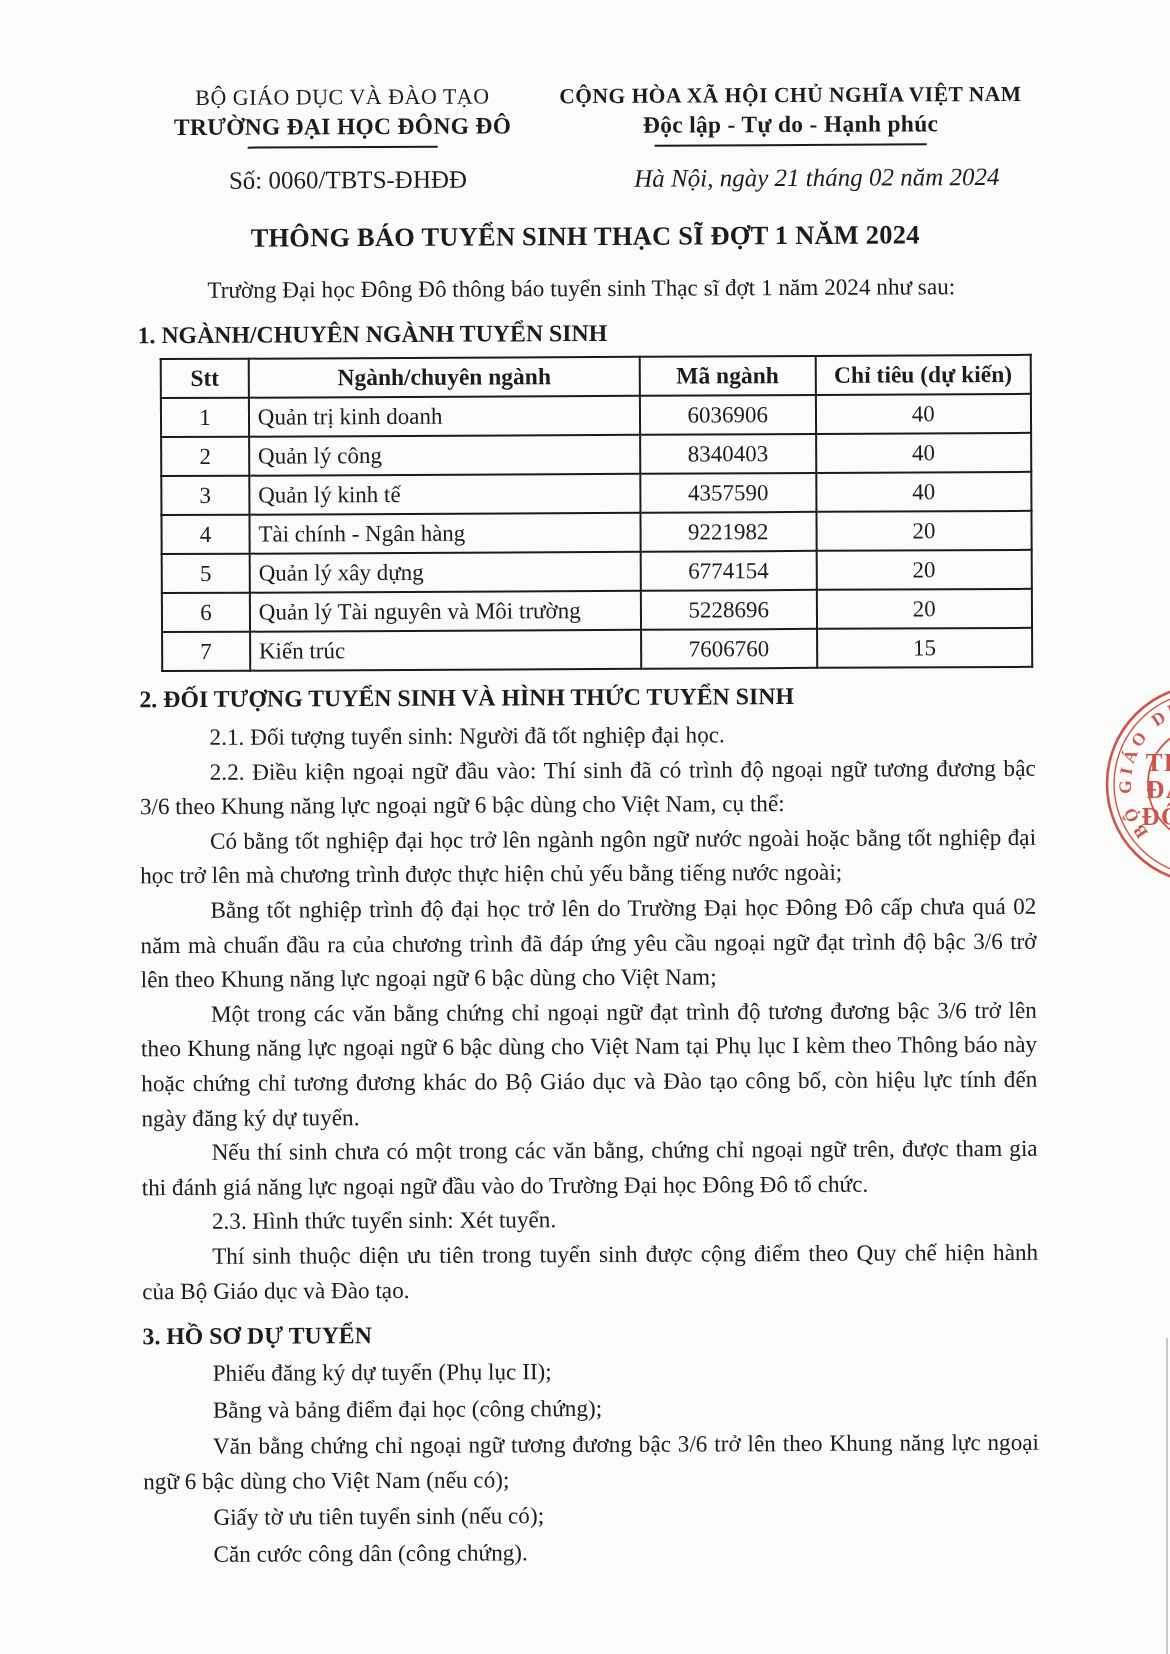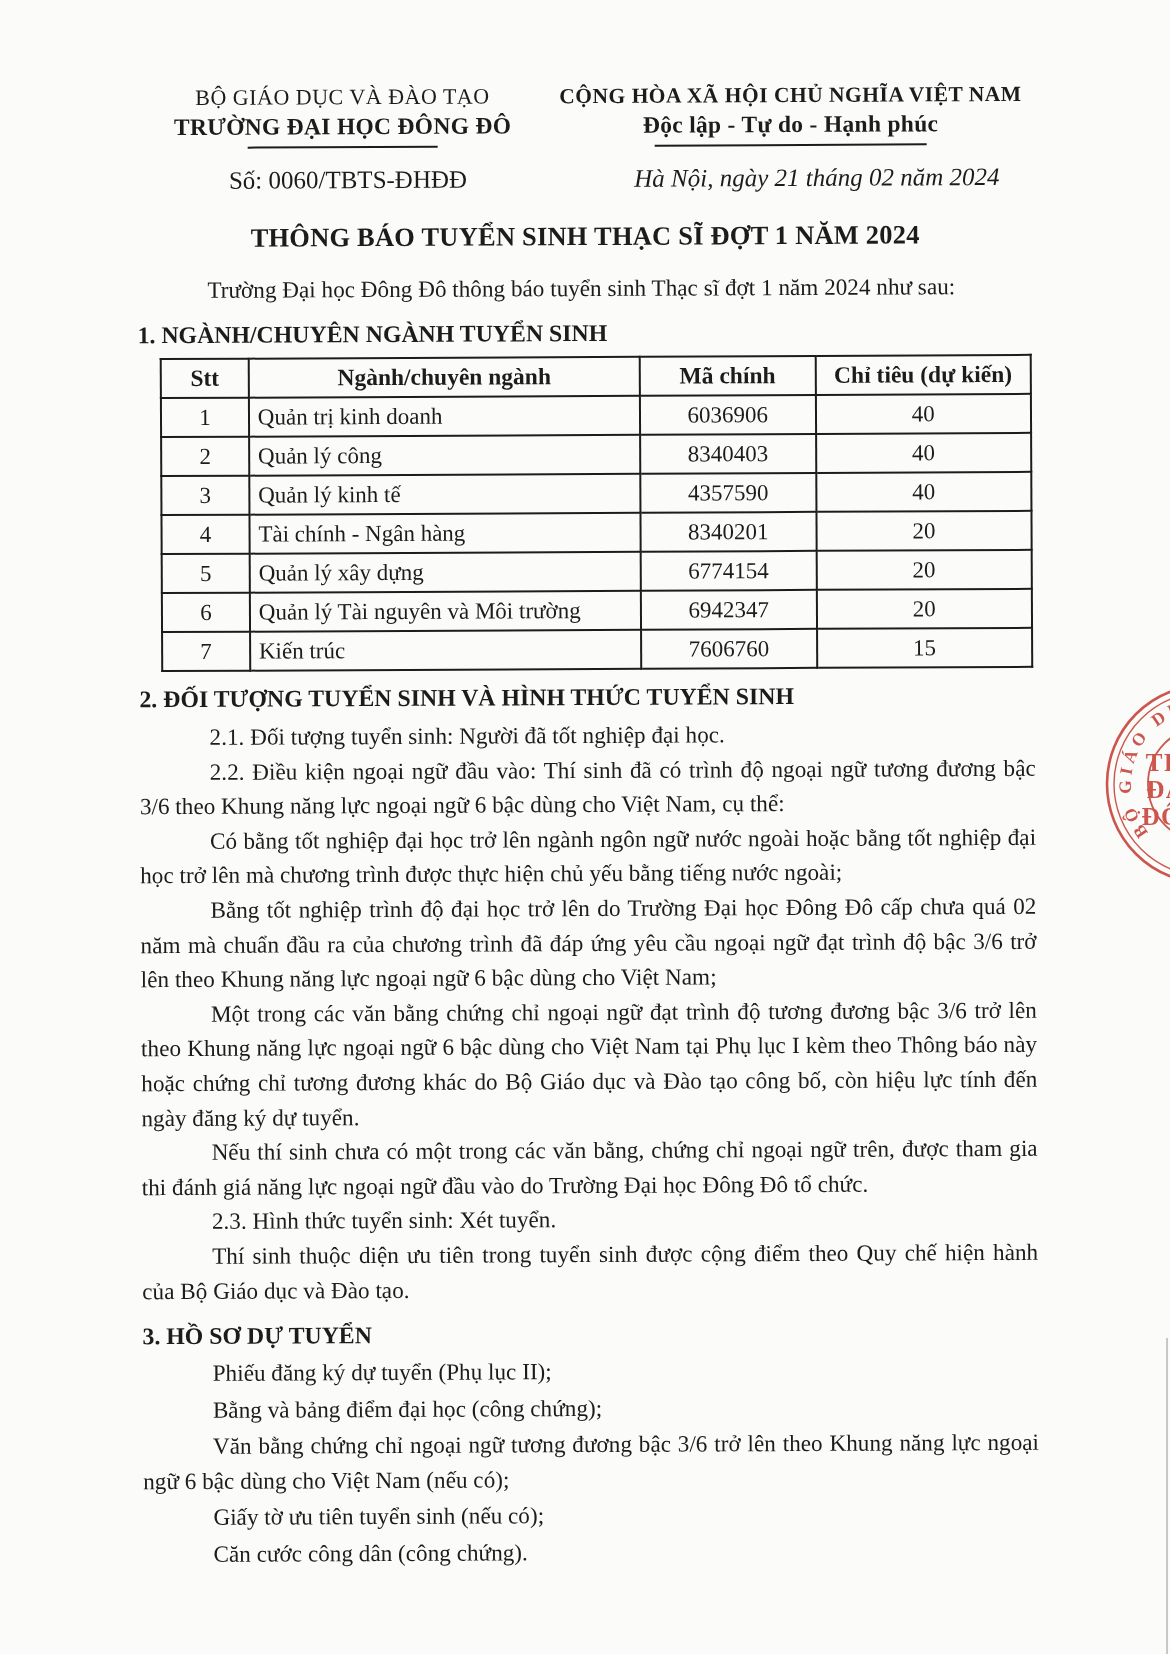--- a/index.html
+++ b/index.html
@@ -91,21 +91,21 @@
     <colgroup>
       <col class="w-stt">
         <col class="w-name">
         <col class="w-code">
         <col class="w-quota">
     </colgroup>
     <thead>
       <tr>
         <th>Stt</th>
         <th>Ngành/chuyên ngành</th>
-        <th>Mã chính</th>
+        <th>Mã ngành</th>
         <th>Chỉ tiêu (dự kiến)</th>
       </tr>
     </thead>
     <tbody>
       <tr>
         <td class="c">1</td>
         <td class="l">Quản trị kinh doanh</td>
         <td class="c">6036906</td>
         <td class="c">40</td>
       </tr>
@@ -117,33 +117,33 @@
       </tr>
       <tr>
         <td class="c">3</td>
         <td class="l">Quản lý kinh tế</td>
         <td class="c">4357590</td>
         <td class="c">40</td>
       </tr>
       <tr>
         <td class="c">4</td>
         <td class="l">Tài chính - Ngân hàng</td>
-        <td class="c">8340201</td>
+        <td class="c">9221982</td>
         <td class="c">20</td>
       </tr>
       <tr>
         <td class="c">5</td>
         <td class="l">Quản lý xây dựng</td>
         <td class="c">6774154</td>
         <td class="c">20</td>
       </tr>
       <tr>
         <td class="c">6</td>
         <td class="l">Quản lý Tài nguyên và Môi trường</td>
-        <td class="c">6942347</td>
+        <td class="c">5228696</td>
         <td class="c">20</td>
       </tr>
       <tr>
         <td class="c">7</td>
         <td class="l">Kiến trúc</td>
         <td class="c">7606760</td>
         <td class="c">15</td>
       </tr>
     </tbody>
   </table>

